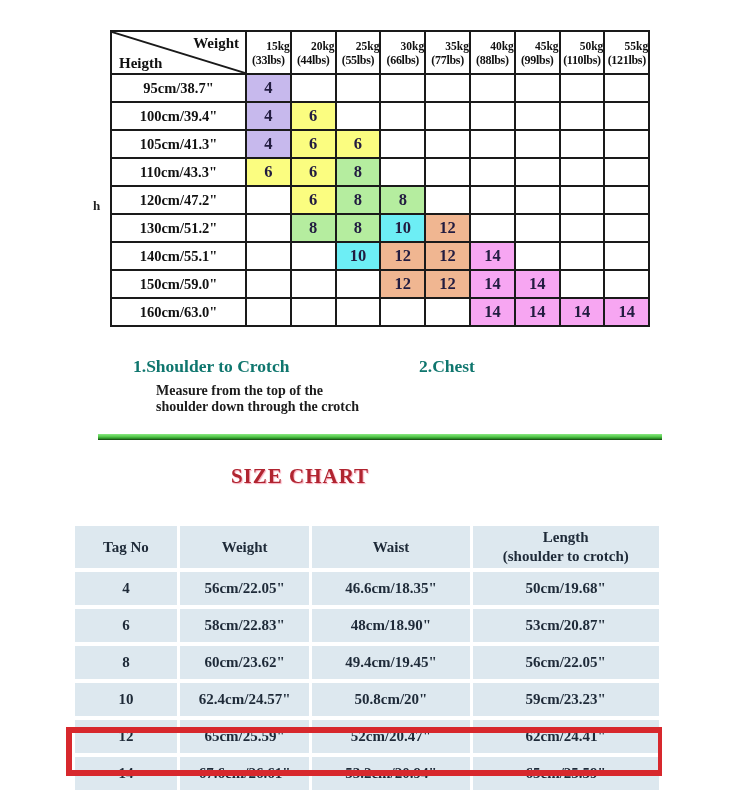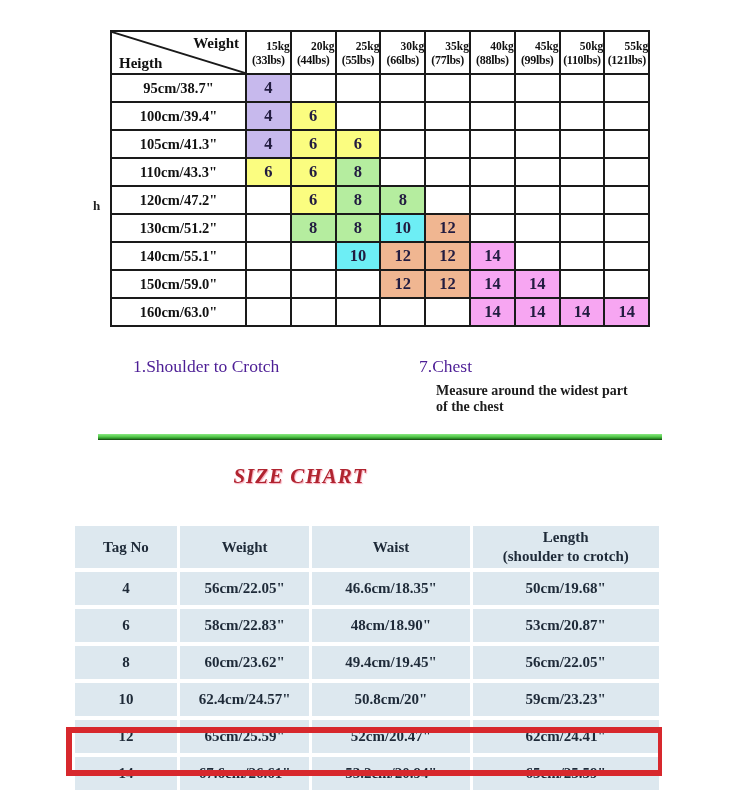--- a/index.html
+++ b/index.html
@@ -15,34 +15,34 @@
   .mx-corner .top-lbl{position:absolute;right:6px;top:3px;font-size:15px;font-weight:bold;color:#111;}
   .mx-corner .bot-lbl{position:absolute;left:7px;bottom:1px;font-size:15px;font-weight:bold;color:#111;}
   .mx-whead .kg{font-size:11.5px;font-weight:bold;color:#111;line-height:1.25;padding-top:2px;text-align:right;}
   .mx-whead .lbs{font-size:12px;font-weight:bold;color:#111;line-height:1.2;letter-spacing:-0.3px;}
   .mx-hlabel{height:26px;font-size:14.5px;font-weight:bold;color:#111;background:#fff;}
   .mx-cell{height:26px;font-size:16.5px;font-weight:bold;color:#221c40;background:#fff;}
 
   .stray-h{position:absolute;left:93px;top:198px;font-size:13px;font-weight:bold;color:#222;}
 
   
-  .note-title{position:absolute;font-size:17.5px;font-weight:normal;color:#4c1d95;white-space:nowrap;}
+  .note-title{position:absolute;font-size:17.5px;font-weight:bold;color:#0f766e;white-space:nowrap;}
   .note-body{position:absolute;font-size:14px;font-weight:bold;color:#1c1c1c;line-height:1.13;white-space:pre-line;}
   #note1-title{left:133px;top:356px;}
   #note1-body{left:156px;top:383px;}
   #note2-title{left:419px;top:356px;}
   #note2-body{left:436px;top:383px;}
 
   .green-divider{position:absolute;left:98px;top:434px;width:575px;height:6px;
     background:linear-gradient(to bottom,#8ae982 0%,#54c84b 45%,#2c8f27 75%,#143811 100%);}
 
   
   .size-chart-title{position:absolute;left:150px;top:464px;width:300px;text-align:center;
     font-size:21px;font-weight:bold;letter-spacing:1px;color:#b02430;
-    text-shadow:1px 1px 1px rgba(247,160,180,0.9);font-style:italic;}
+    text-shadow:1px 1px 1px rgba(247,160,180,0.9);}
 
   #size-chart-table{position:absolute;left:72px;top:522px;border-collapse:separate;border-spacing:3px 4px;}
   #size-chart-table th,#size-chart-table td{background:#dde8ef;padding:0 4px;text-align:center;vertical-align:middle;
     font-weight:bold;color:#1e2a38;}
   #size-chart-table thead th{height:42px;font-size:15px;line-height:1.25;white-space:pre-line;}
   #size-chart-table tbody td{height:33px;font-size:15px;}
 
   .red-box{position:absolute;left:66px;top:727px;width:586px;height:37px;border:6px solid #d7282d;background:transparent;}
 </style>
 </head>
@@ -218,23 +218,23 @@
           <td class="mx-cell" style="background: rgb(247, 166, 242);">14</td>
           <td class="mx-cell" style="background: rgb(247, 166, 242);">14</td>
           <td class="mx-cell" style="background: rgb(247, 166, 242);">14</td>
         </tr>
       </tbody>
     </table>
 
   <div class="stray-h">h</div>
 
   <div class="note-title" id="note1-title">1.Shoulder to Crotch</div>
-  <div class="note-title" id="note2-title">7.Chest</div>
-  <div class="note-body" id="note2-body">Measure around the widest part
-of the chest</div>
+  <div class="note-body" id="note1-body">Measure from the top of the
+shoulder down through the crotch</div>
+  <div class="note-title" id="note2-title">2.Chest</div>
 
   <div class="green-divider"></div>
 
   <div class="size-chart-title">SIZE CHART</div>
 
   <table id="size-chart-table">
       <colgroup>
         <col style="width: 103px;">
         <col style="width: 130px;">
         <col style="width: 158px;">

